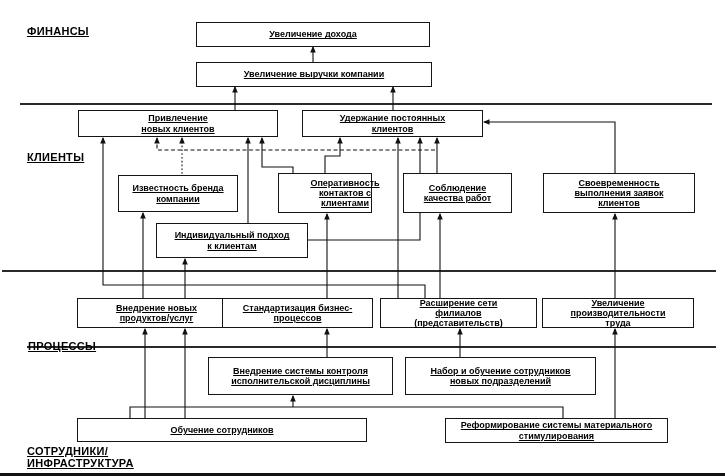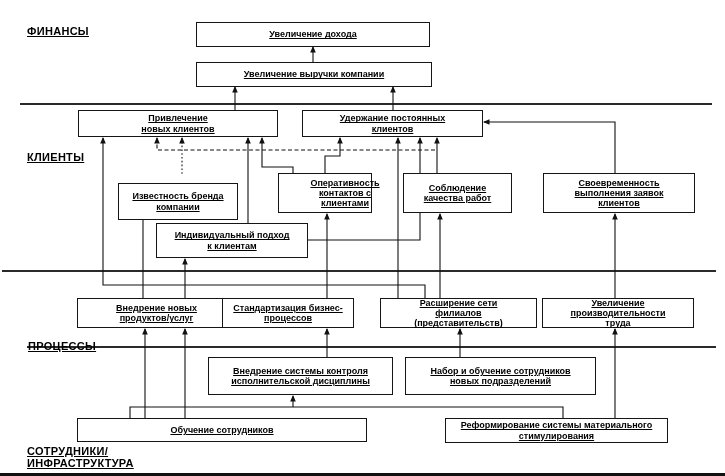--- a/index.html
+++ b/index.html
@@ -142,35 +142,35 @@
 <div class="divider" style="top: 103px; left: 20px; width: 692px;"></div>
     <div class="divider" style="top: 270px; left: 2px; width: 714px;"></div>
     <div class="divider" style="top: 346px; left: 27px; width: 689px;"></div>
     <div class="divider thick" style="top: 473px; left: 0px; width: 725px;"></div>
     <div class="node" style="left: 196px; top: 22px; width: 234px; height: 25px;">Увеличение дохода</div>
     <div class="node" style="left: 196px; top: 62px; width: 236px; height: 25px;">Увеличение выручки компании</div>
     <div class="node" style="left: 78px; top: 110px; width: 200px; height: 27px;">Привлечение
 новых клиентов</div>
     <div class="node" style="left: 302px; top: 110px; width: 181px; height: 27px;">Удержание постоянных
 клиентов</div>
-    <div class="node" style="left: 118px; top: 175px; width: 120px; height: 37px; margin-top: 8px;">Известность бренда
+    <div class="node" style="left: 118px; top: 175px; width: 120px; height: 37px;">Известность бренда
 компании</div>
     <div class="node" style="left: 278px; top: 173px; width: 94px; height: 40px; padding-left: 42px;">Оперативность
 контактов с
 клиентами</div>
     <div class="node" style="left: 403px; top: 173px; width: 109px; height: 40px;">Соблюдение
 качества работ</div>
     <div class="node" style="left: 543px; top: 173px; width: 152px; height: 40px;">Своевременность
 выполнения заявок
 клиентов</div>
     <div class="node" style="left: 156px; top: 223px; width: 152px; height: 35px;">Индивидуальный подход
 к клиентам</div>
     <div class="node" style="left: 77px; top: 298px; width: 159px; height: 30px;">Внедрение новых
 продуктов/услуг</div>
-    <div class="node" style="left: 222px; top: 298px; width: 132px; height: 30px;">Стандартизация бизнес-
+    <div class="node" style="left: 222px; top: 298px; width: 151px; height: 30px;">Стандартизация бизнес-
 процессов</div>
     <div class="node" style="left: 380px; top: 298px; width: 157px; height: 30px;">Расширение сети
 филиалов
 (представительств)</div>
     <div class="node" style="left: 542px; top: 298px; width: 152px; height: 30px;">Увеличение
 производительности
 труда</div>
     <div class="node" style="left: 208px; top: 357px; width: 185px; height: 38px;">Внедрение системы контроля
 исполнительской дисциплины</div>
     <div class="node" style="left: 405px; top: 357px; width: 191px; height: 38px;">Набор и обучение сотрудников

